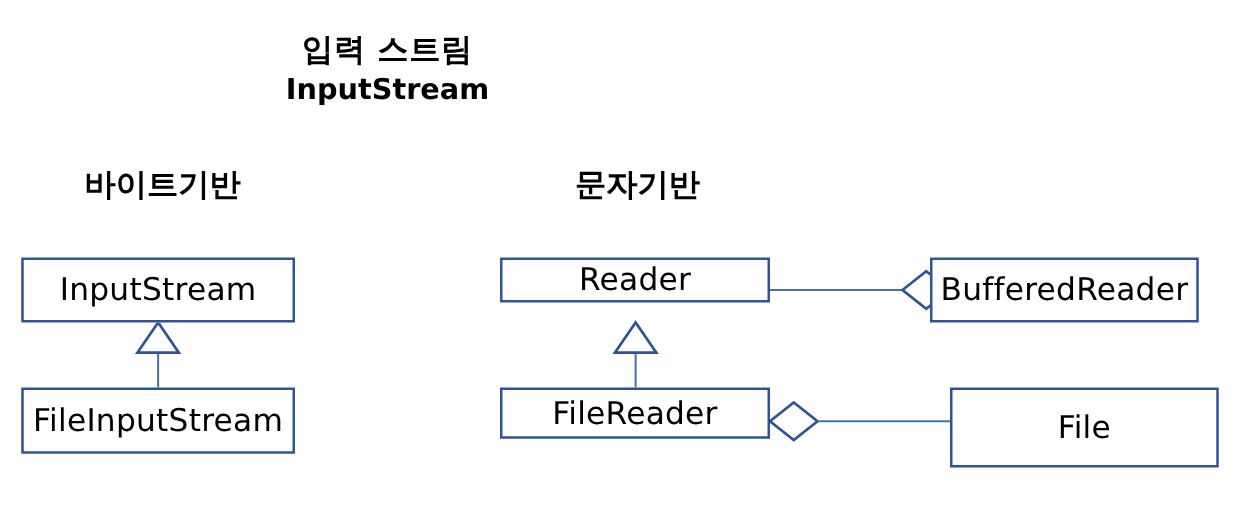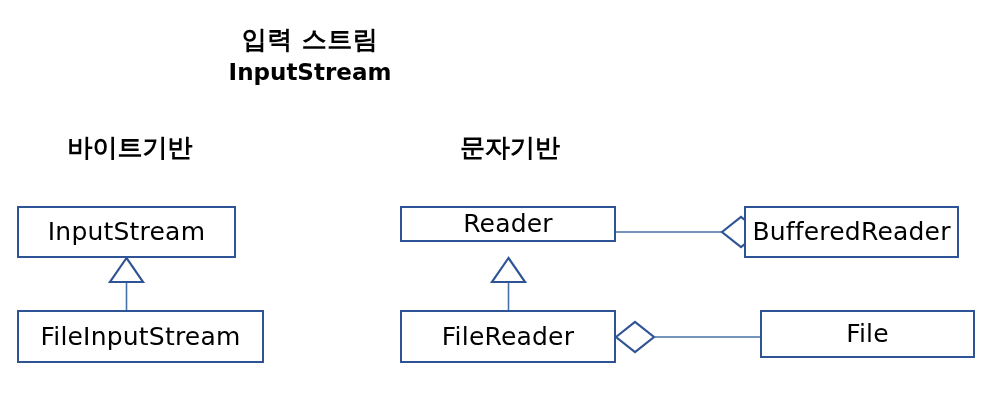--- a/index.html
+++ b/index.html
@@ -75,25 +75,25 @@
   }
   .uml-box .box-label {
     font-size: 25px;
     font-weight: 400;
     line-height: 30px;
     color: #000000;
     white-space: nowrap;
     letter-spacing: 0.2px;
   }
   #box-inputstream   { left: 17px;  top: 206px; width: 219px; height: 52px; }
-  #box-fileinputstream { left: 17px; top: 310px; width: 247px; height: 53px; }
+  #box-fileinputstream { left: 17px; top: 310px; width: 219px; height: 53px; }
   #box-reader        { left: 400px; top: 206px; width: 216px; height: 36px; }
-  #box-filereader    { left: 400px; top: 310px; width: 216px; height: 53px; }
+  #box-filereader    { left: 400px; top: 310px; width: 216px; height: 41px; }
   #box-bufferedreader{ left: 744px; top: 206px; width: 215px; height: 52px; }
-  #box-file          { left: 760px; top: 310px; width: 215px; height: 48px; }
+  #box-file          { left: 760px; top: 310px; width: 215px; height: 64px; }
 </style>
 </head>
 <body>
 
 <svg id="diagram-canvas" viewBox="0 0 998 405" xmlns="http://www.w3.org/2000/svg">
 
   <g>
     <line x1="126.5" y1="310" x2="126.5" y2="281" stroke="#4472A8" stroke-width="1.6"></line>
     <polygon points="126.5,258 110,282 143,282" fill="#ffffff" stroke="#2F5496" stroke-width="2.2" stroke-linejoin="miter"></polygon>
   </g>

